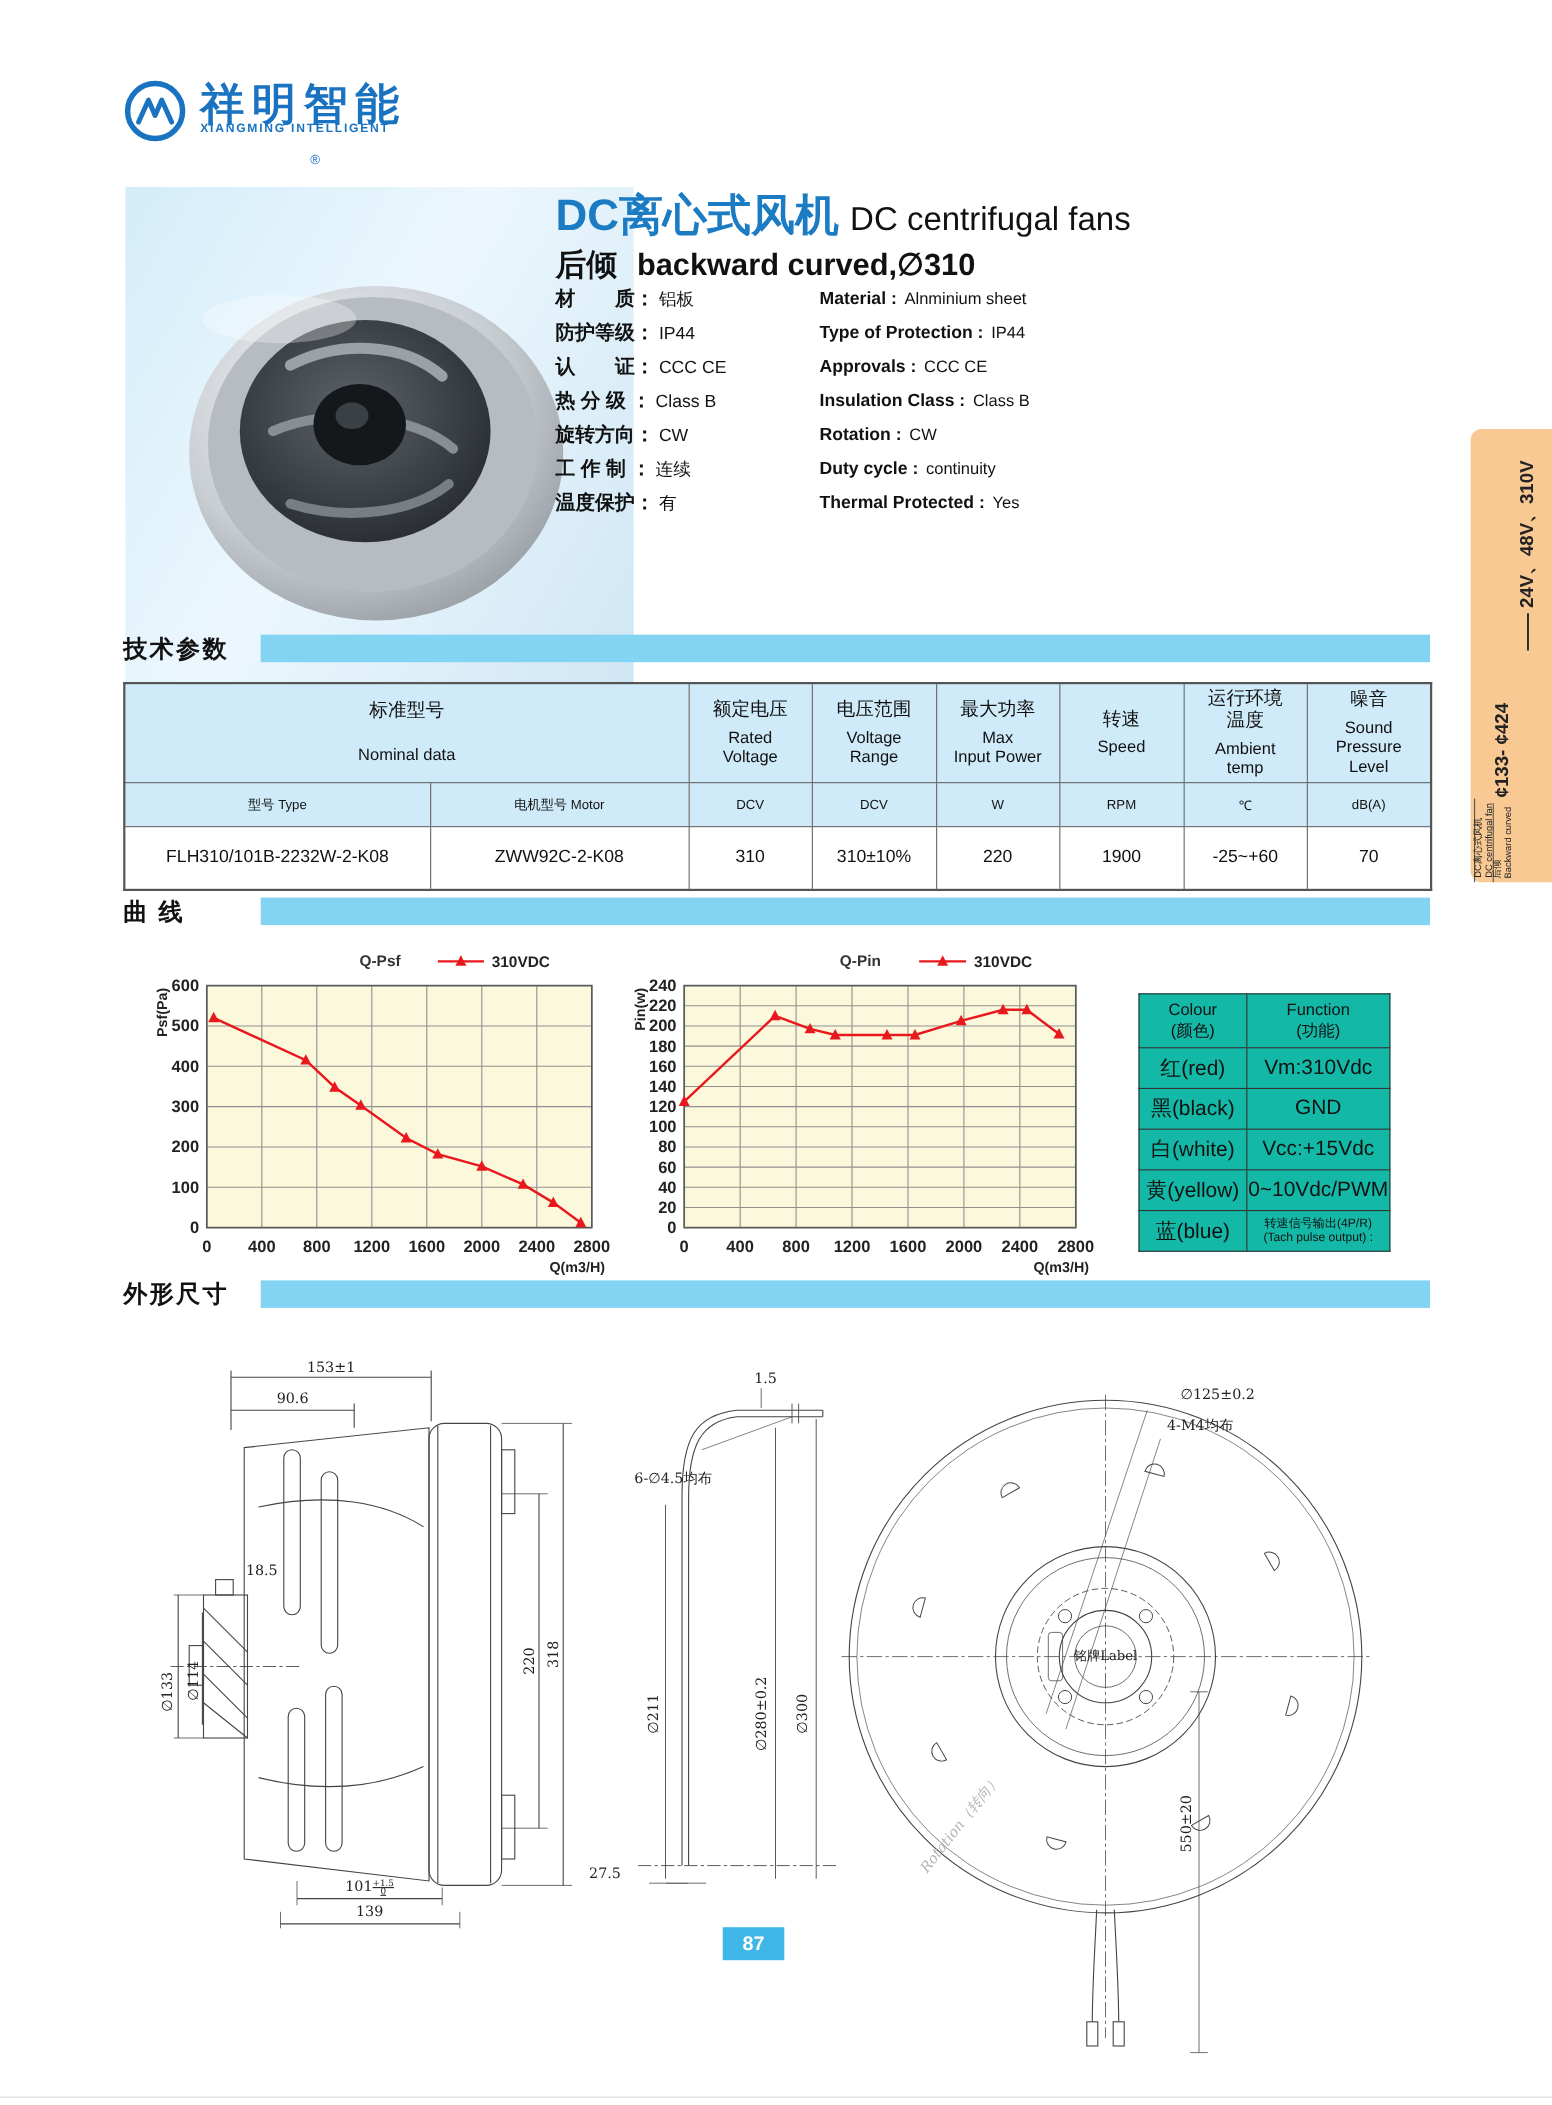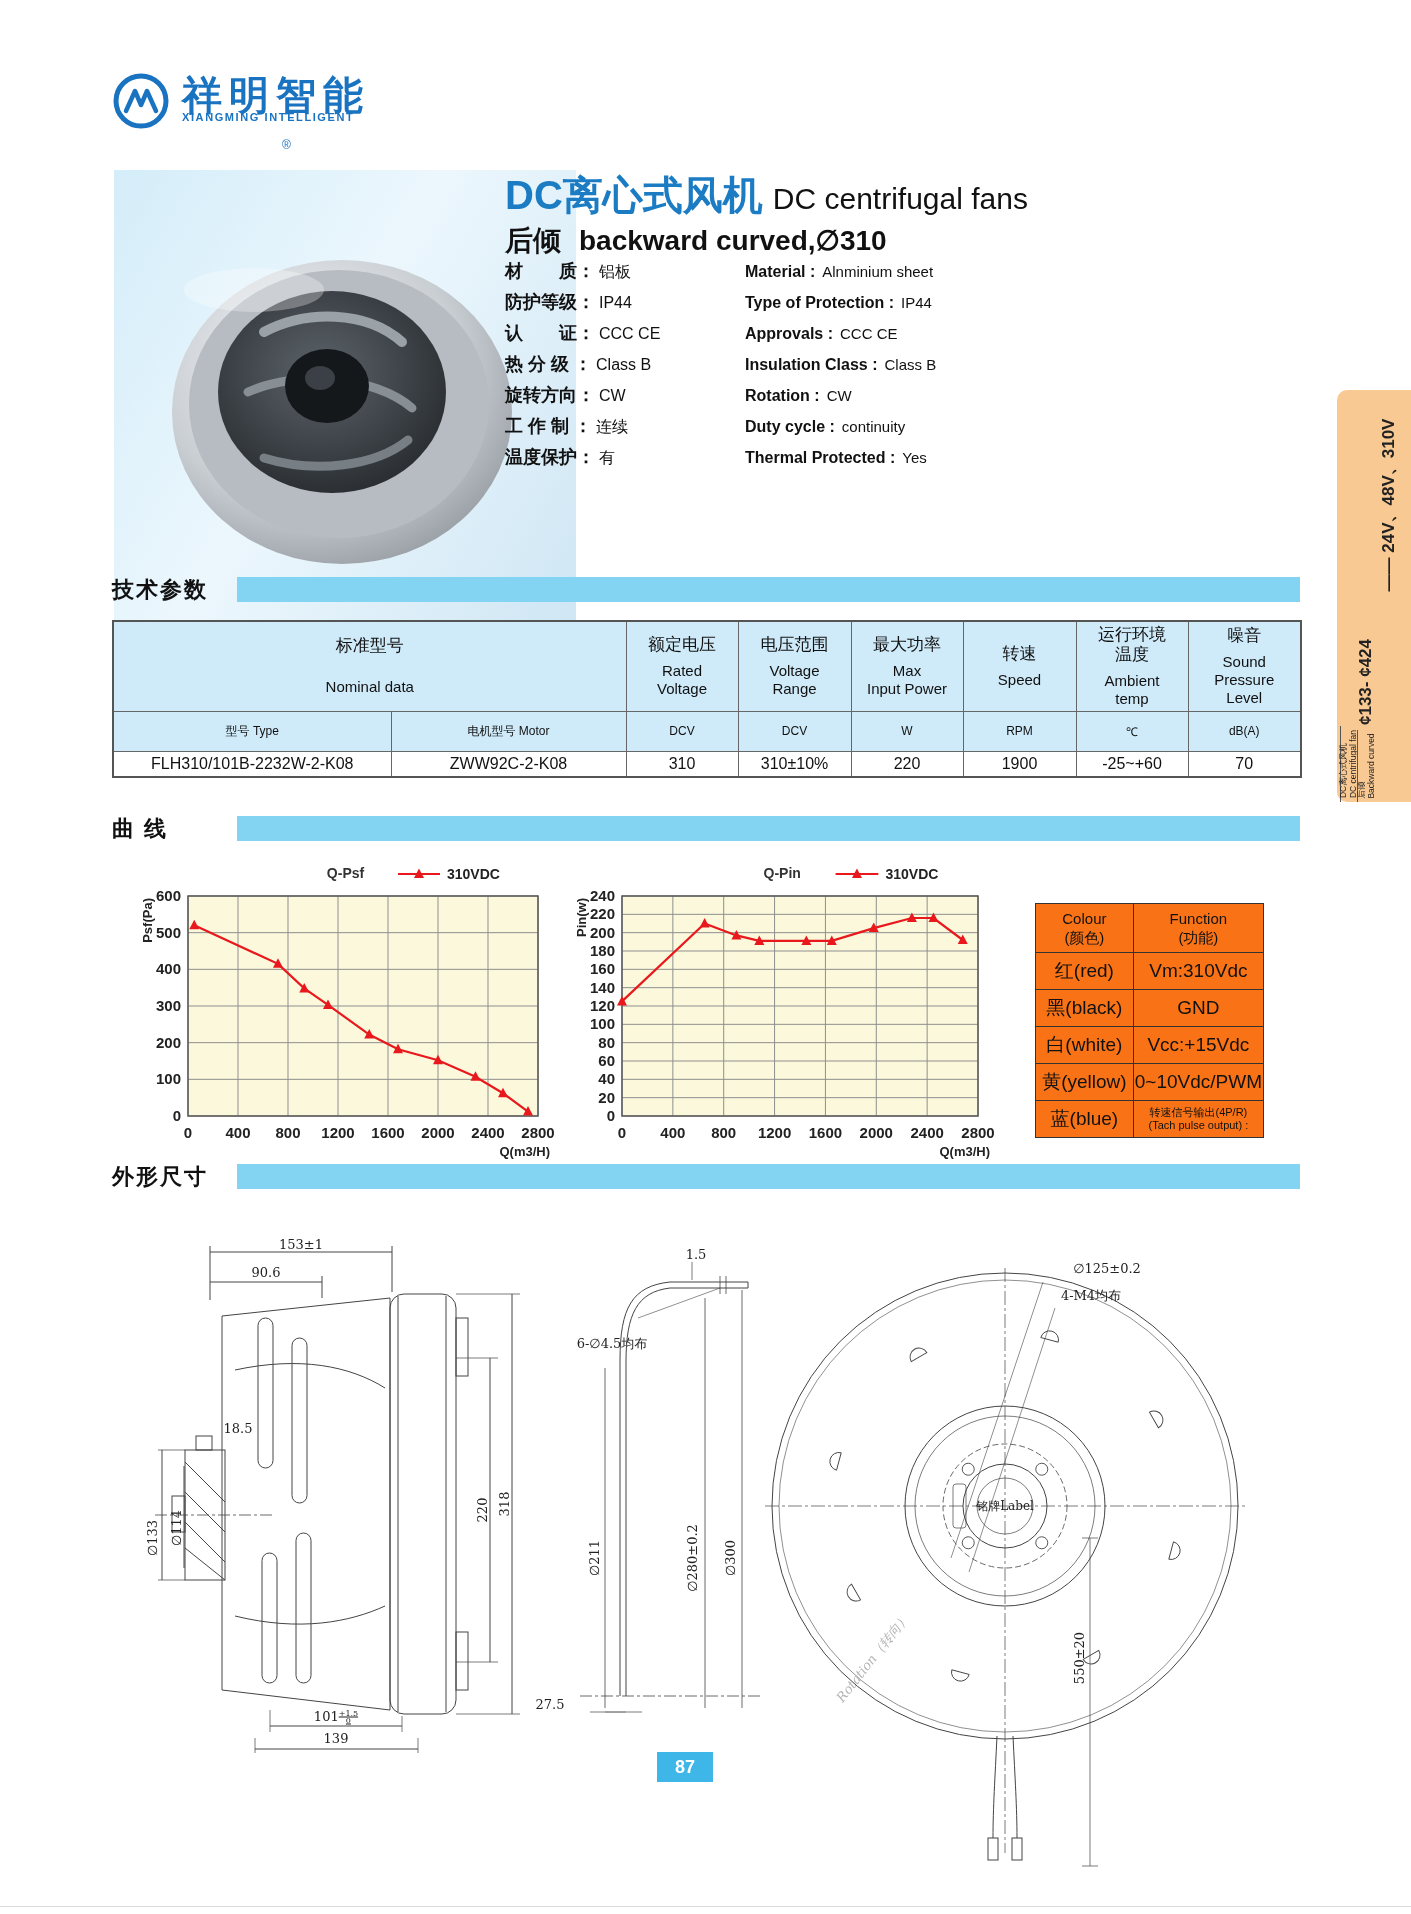--- a/index.html
+++ b/index.html
@@ -43,21 +43,21 @@
   .grp .h-en{margin-top:22px;}
   .sub{font-size:12px;margin-top:41px;}
   .dat{font-size:16px;}
   
   .chart{overflow:visible;}
   .tick{font:700 15px "Liberation Sans",sans-serif;fill:#222;}
   .ctitle{font:700 14px "Liberation Sans",sans-serif;fill:#333;}
   .clabel{font:700 14px "Liberation Sans",sans-serif;fill:#222;}
   .caxis{font:700 13px "Liberation Sans",sans-serif;fill:#222;}
   
-  #wire-table{position:absolute;left:1035px;top:903px;width:229px;border-collapse:collapse;border:1px solid #333;background:#f97316;}
+  #wire-table{position:absolute;left:1035px;top:903px;width:229px;border-collapse:collapse;border:1px solid #333;background:#14b8a6;}
   #wire-table td{border:1px solid #333;text-align:center;vertical-align:middle;font-size:19px;color:#111;}
   #wire-table .wh{height:46px;font-size:15px;line-height:19px;white-space:pre-line;}
   #wire-table .wr{height:34px;}
   #wire-table .small{font-size:11px;line-height:13px;white-space:pre-line;}
   
   .draw svg{overflow:visible;}
   .dlabel,.dlabelv{position:absolute;font-family:"DejaVu Serif",serif;font-size:13px;color:#222;white-space:nowrap;transform:translate(-50%,-50%);}
   .dlabelv{transform:translate(-50%,-50%) rotate(-90deg);}
   .rot45{transform:translate(-50%,-50%) rotate(-52deg);color:#b5b5b5;font-style:italic;}
   .tol{display:inline-block;vertical-align:-2px;line-height:7px;font-size:8px;text-align:center;text-decoration:underline;}
@@ -193,21 +193,21 @@
       <tr style="height: 40px;">
         <td class="th sub">型号  Type</td>
         <td class="th sub">电机型号  Motor</td>
         <td class="th sub">DCV</td>
         <td class="th sub">DCV</td>
         <td class="th sub">W</td>
         <td class="th sub">RPM</td>
         <td class="th sub">℃</td>
         <td class="th sub">dB(A)</td>
       </tr>
-      <tr style="height: 26px;">
+      <tr style="height: 58px;">
         <td class="dat">FLH310/101B-2232W-2-K08</td>
         <td class="dat">ZWW92C-2-K08</td>
         <td class="dat">310</td>
         <td class="dat">310±10%</td>
         <td class="dat">220</td>
         <td class="dat">1900</td>
         <td class="dat">-25~+60</td>
         <td class="dat">70</td>
       </tr>
     </tbody>

